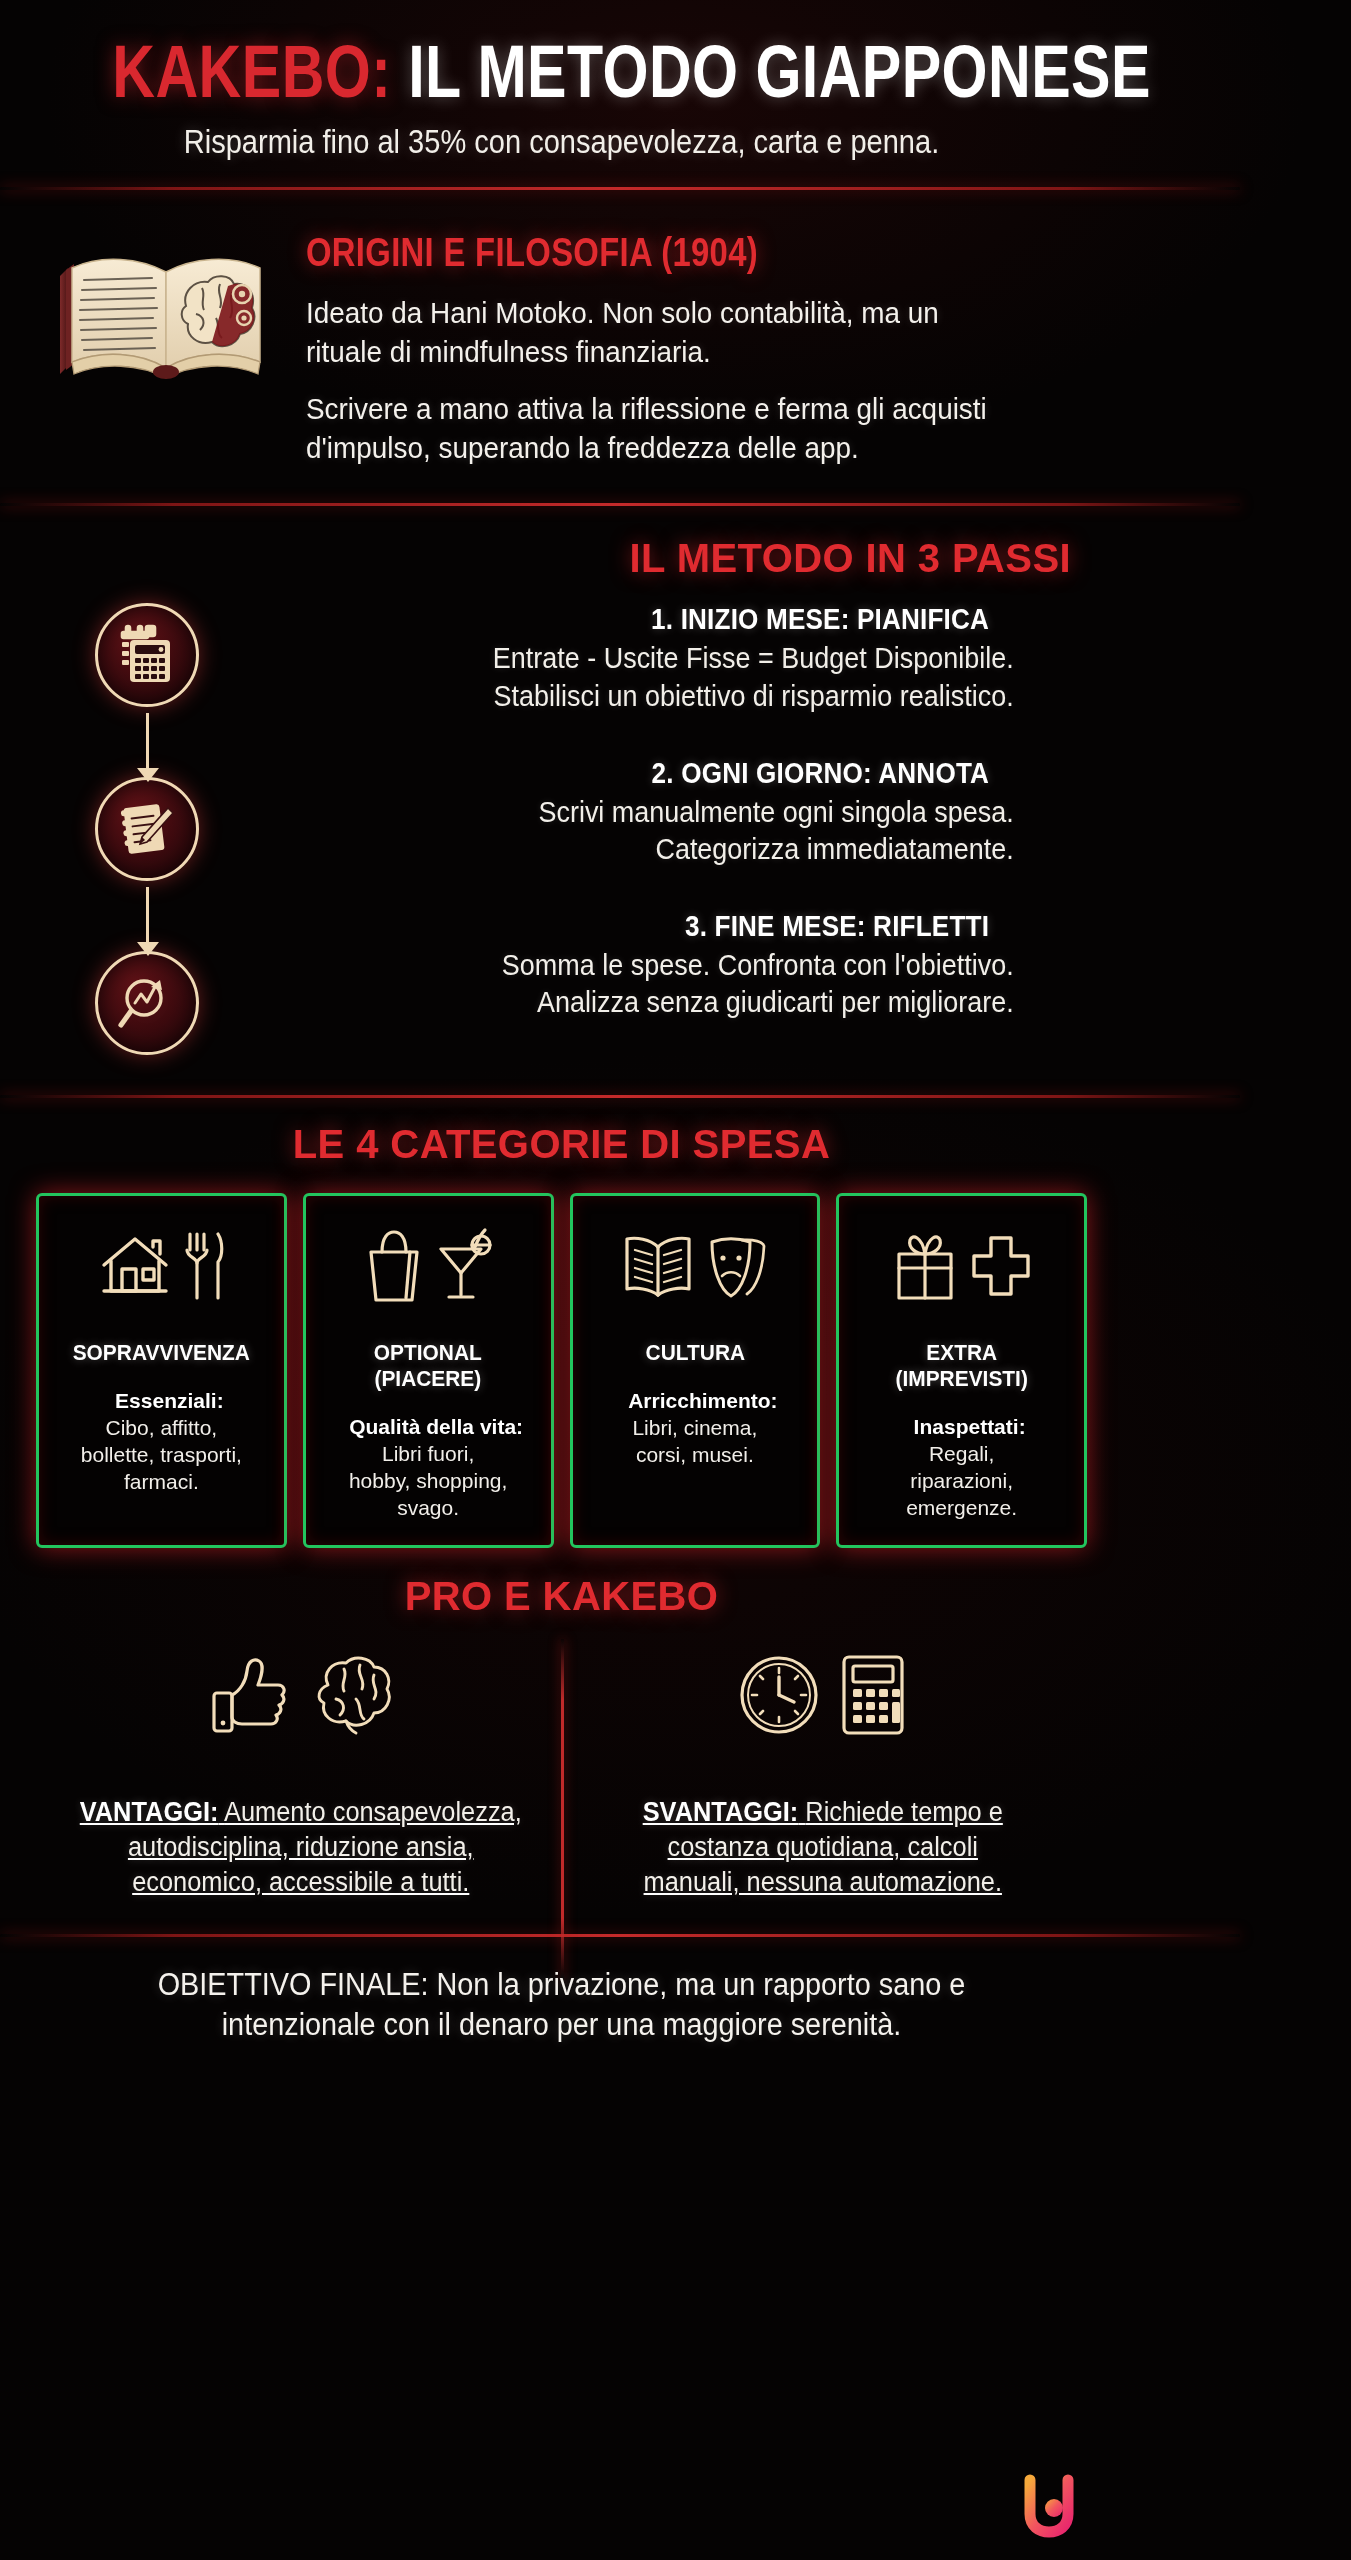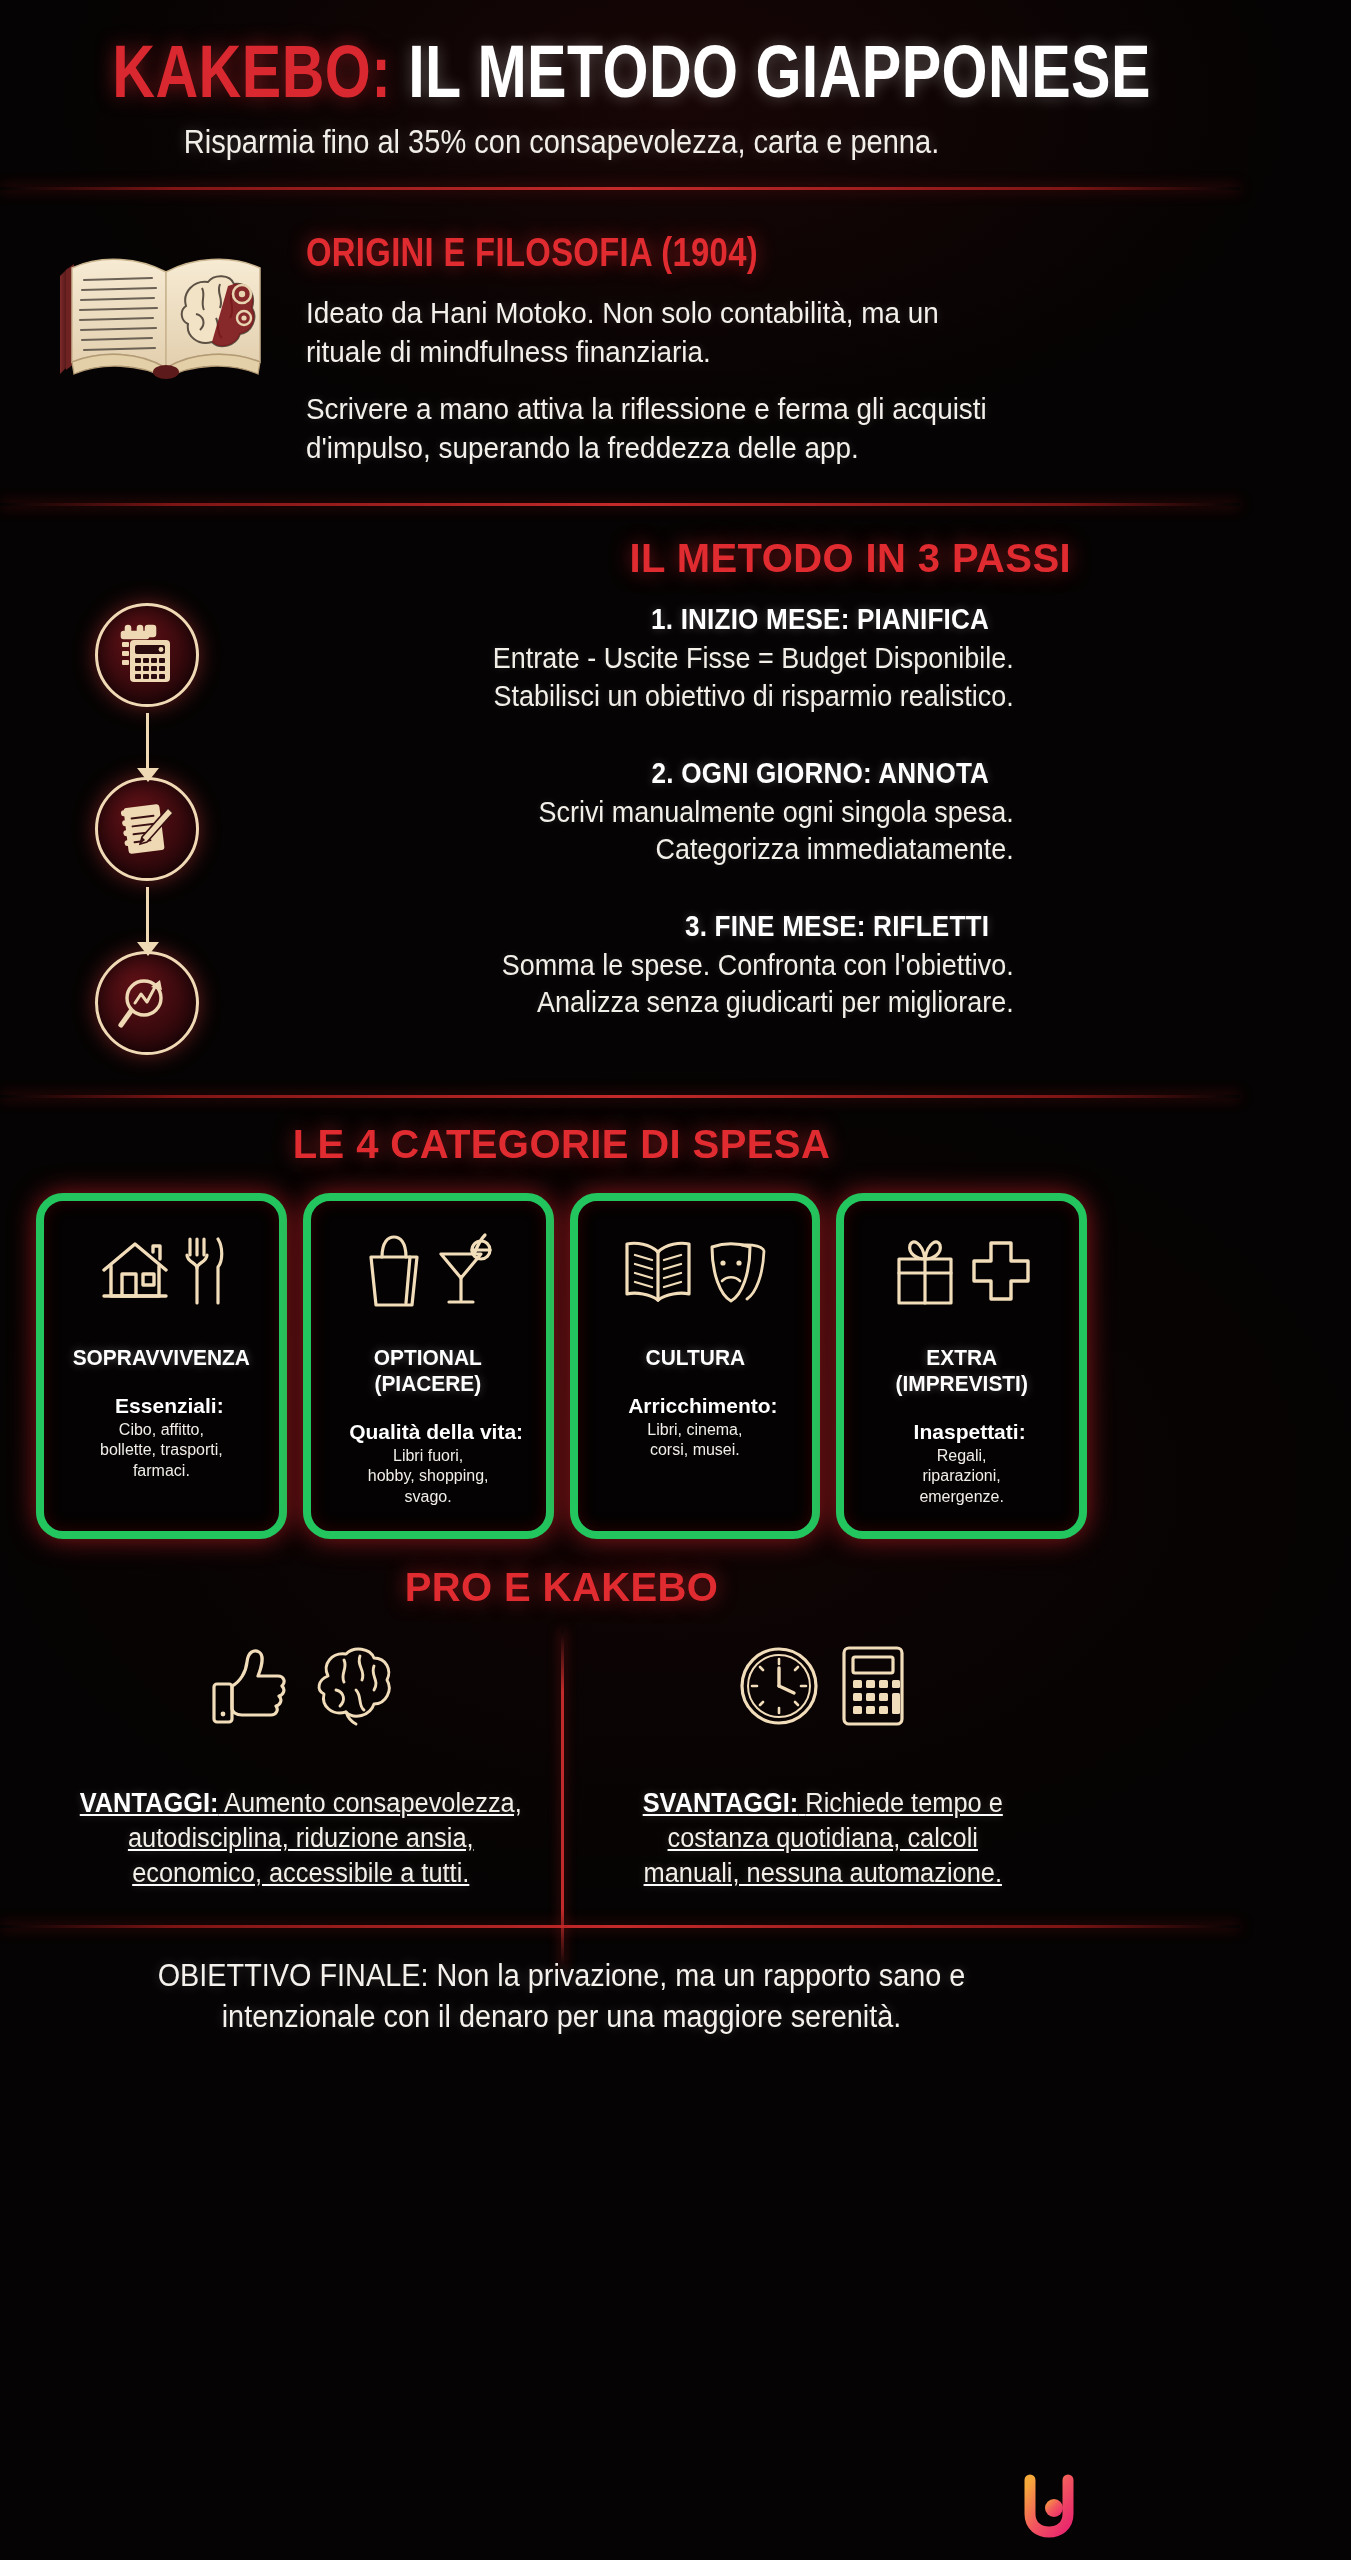--- a/index.html
+++ b/index.html
@@ -100,34 +100,34 @@
     font-size:29px; color:#f2efe9; line-height:1.28; padding-left:28px; margin-top:4px;
     transform:scaleX(.93); transform-origin:left center;
     text-shadow:0 0 8px rgba(255,255,255,.15);
   }
 
   
   .categorie { padding:24px 30px 0 30px; text-align:center; }
   .cards { display:flex; gap:16px; margin-top:26px; padding:0 6px; }
   .card {
     flex:1 1 0; min-width:0;
-    border:8px solid #22c55e; border-radius:27px;
+    border:3px solid #22c55e; border-radius:6px;
     background:#040202;
     box-shadow:0 0 26px rgba(224,34,41,.62), inset 0 0 16px rgba(120,10,10,.35);
     padding:22px 10px 24px 10px;
     display:flex; flex-direction:column; align-items:center;
   }
   .card .icons { height:96px; display:flex; align-items:center; justify-content:center; gap:12px; }
   .card .cname {
     font-size:22px; font-weight:bold; color:#fff; margin-top:26px; line-height:1.18;
     transform:scaleX(.95); transform-origin:center;
     text-shadow:0 0 10px rgba(255,255,255,.3);
   }
   .card .clead { font-size:21px; font-weight:bold; color:#fff; margin-top:22px; line-height:1.2;margin-left:16px; }
-  .card .cdesc { font-size:16px; color:#f1eee9; line-height:1.24; margin-top:1px; }
+  .card .cdesc { font-size:21px; color:#f1eee9; line-height:1.24; margin-top:1px; }
 
   
   .procontro { padding:26px 40px 0 40px; text-align:center; }
   .pc-wrap { display:flex; margin-top:26px; position:relative;text-decoration:underline; }
   .pc-col { flex:1 1 0; min-width:0; padding:0 18px; }
   .pc-icons { height:100px; display:flex; align-items:center; justify-content:center; gap:20px; }
   .pc-text {
     margin-top:50px; font-size:27px; line-height:1.30; color:#f3f0ea;
     transform:scaleX(.94); transform-origin:center;
     text-shadow:0 0 9px rgba(255,255,255,.2);

